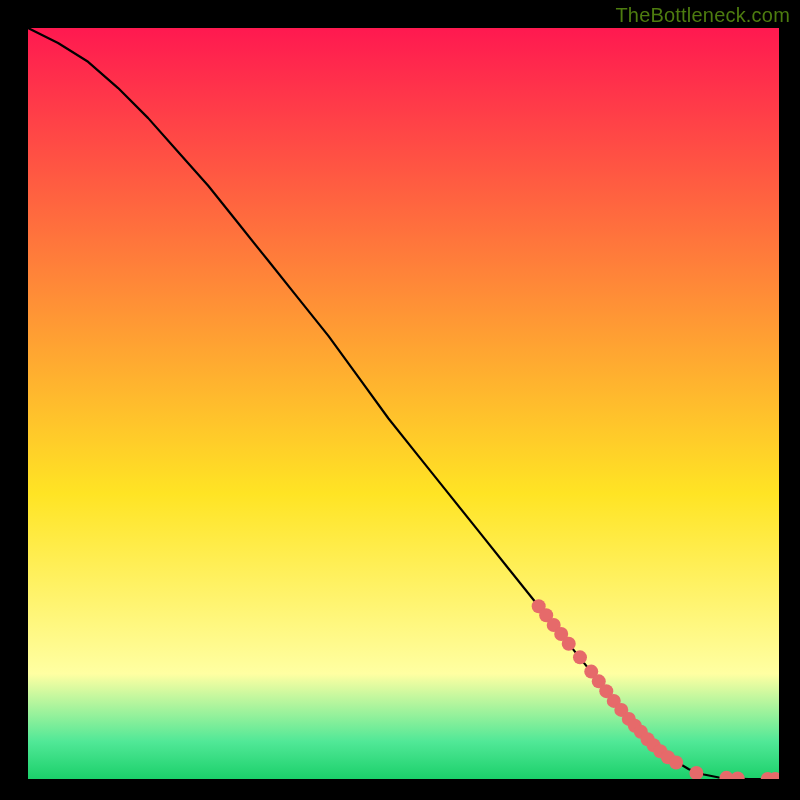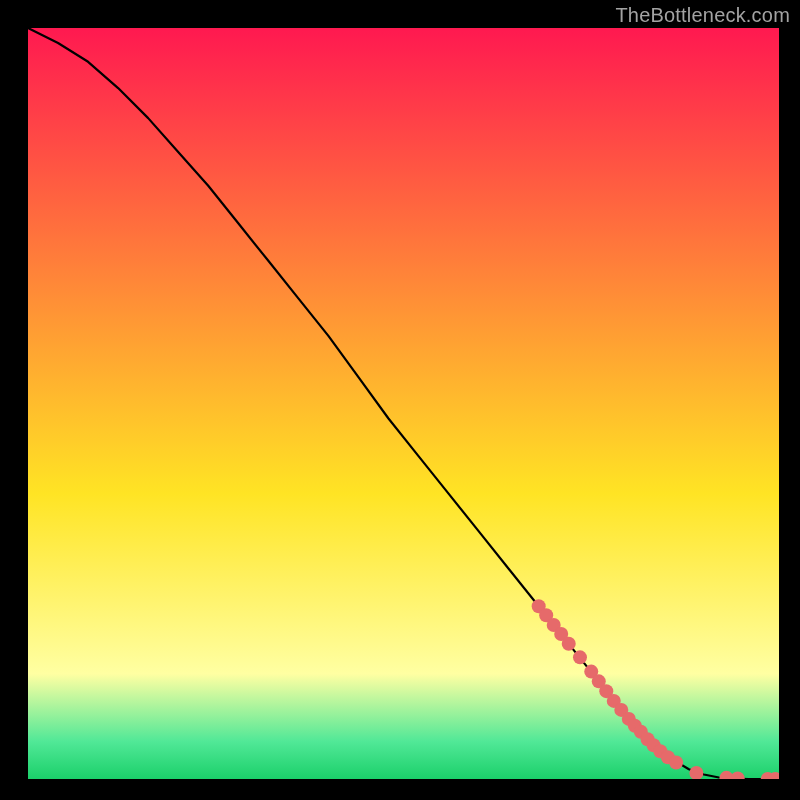--- a/index.html
+++ b/index.html
@@ -13,21 +13,21 @@
   }
   .frame {
     position: relative;
     width: 800px;
     height: 800px;
   }
   .attribution {
     position: absolute;
     top: 4px;
     right: 10px;
-    color: #a3a3a3;
+    color: #4d7c0f;
     font-size: 20px;
     font-weight: 400;
     letter-spacing: 0.2px;
   }
   svg.chart {
     position: absolute;
     top: 28px;
     left: 28px;
   }
 </style>

